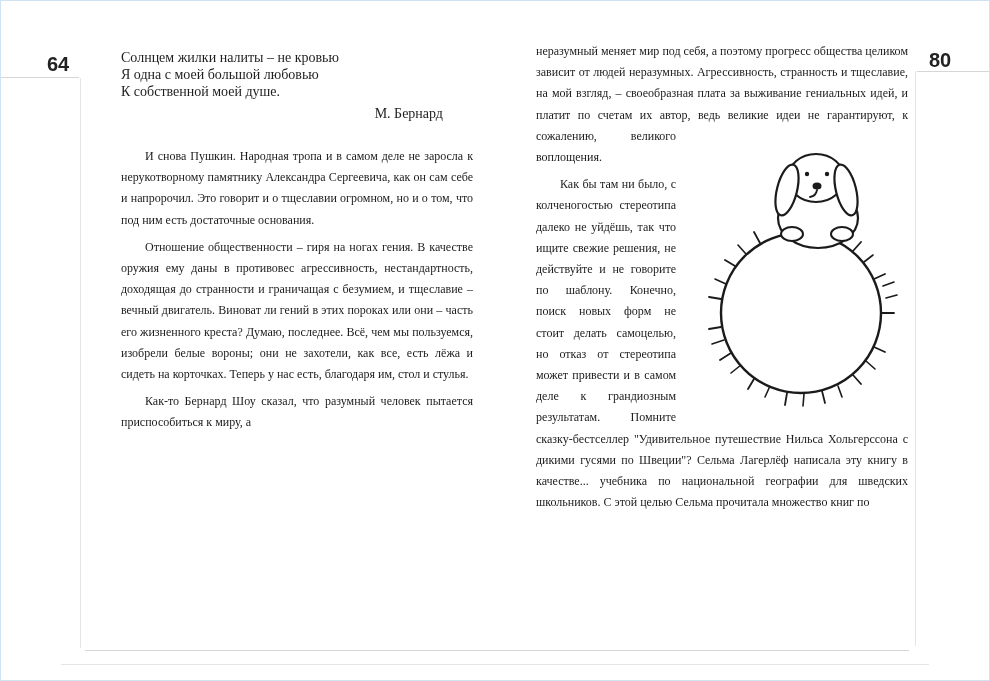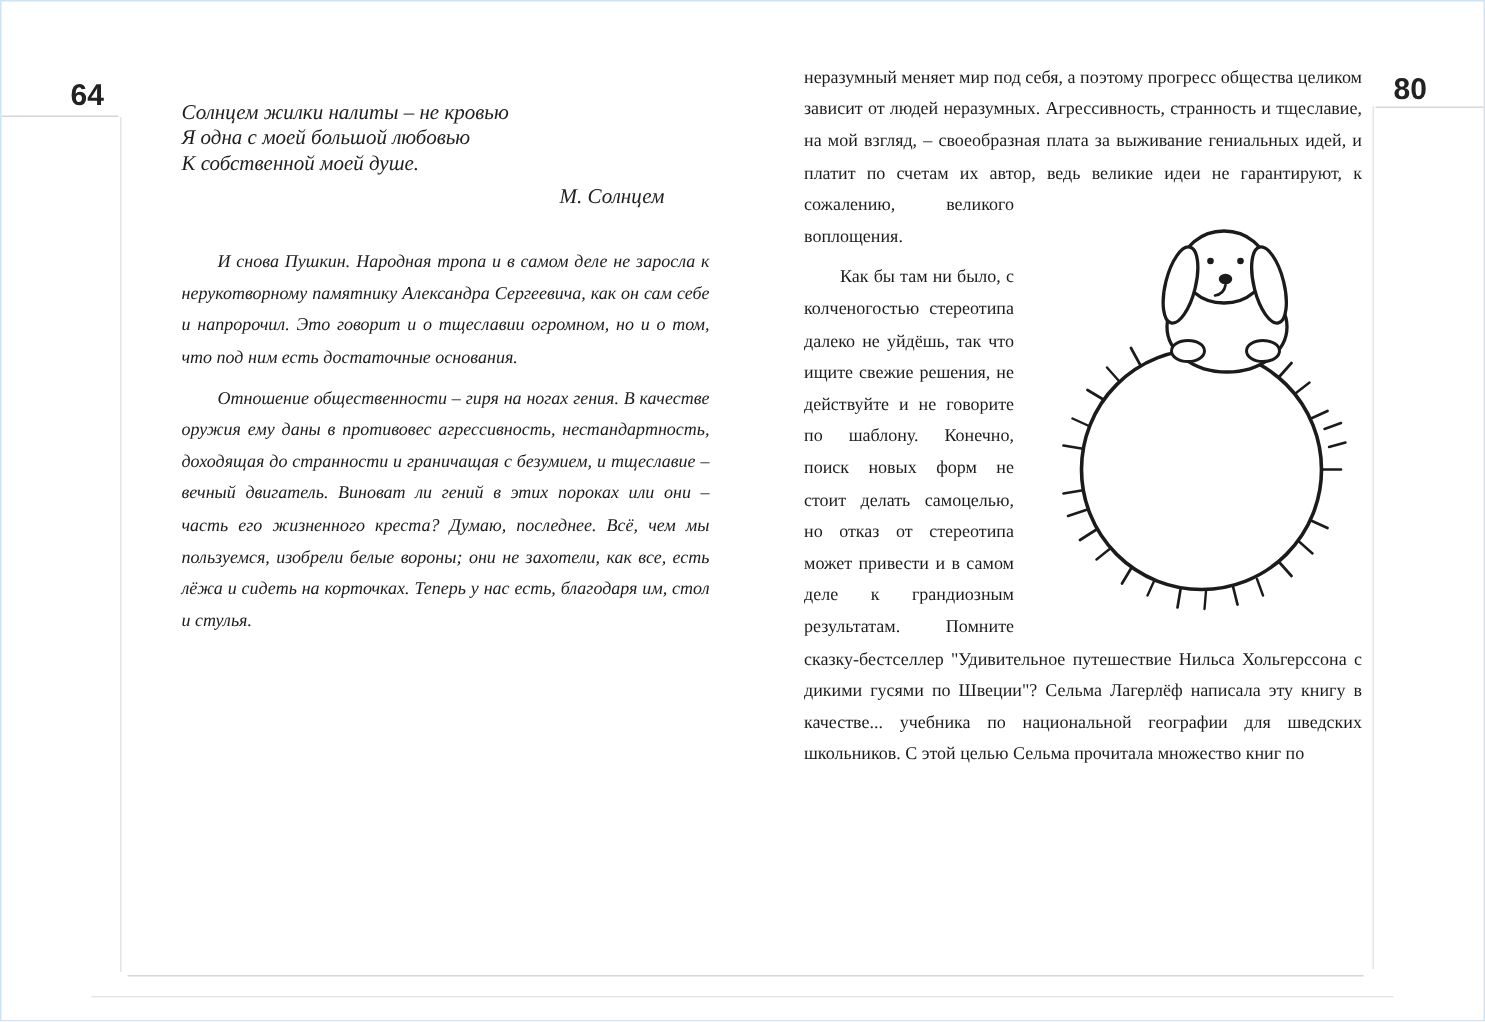--- a/index.html
+++ b/index.html
@@ -22,21 +22,21 @@
     font-weight: bold;
     font-size: 20px;
     color: #222;
   }
   .pn-left  { left: 46px;  top: 52px; }
   .pn-right { left: 928px; top: 48px; }
 
   .scan-line { position: absolute; background: #d6d6d6; }
   .scan-line.light { background: #e5e5e5; }
 
-  .left-column  { position: absolute; left: 120px; top: 66px;  width: 352px; font-style: italic; }
+  .left-column  { position: absolute; left: 120px; top: 48px;  width: 352px; }
   .right-column { position: absolute; left: 535px; top: 40px;  width: 372px; }
 
   .epigraph { font-size: 14px; line-height: 17px; color: #1e1e1e; }
   .epigraph-attribution {
     text-align: right;
     margin-top: 5px;
     width: 322px;
     font-size: 14px;
   }
 
@@ -71,25 +71,26 @@
   <div class="scan-line light" style="left:60px; top:663px; width:868px; height:1px;"></div>
 
   <div class="page-number pn-left">64</div>
   <div class="page-number pn-right">80</div>
 
   <div class="left-column">
     <div class="epigraph">
       <div>Солнцем жилки налиты – не кровью</div>
       <div>Я одна с моей большой любовью</div>
       <div>К собственной моей душе.</div>
-      <div class="epigraph-attribution">М. Солнцем</div>
+      <div class="epigraph-attribution">М. Бернард</div>
     </div>
     <div class="body-text">
       <p class="para">И снова Пушкин. Народная тропа и в самом деле не заросла к нерукотворному памятнику Александра Сергеевича, как он сам себе и напророчил. Это говорит и о тщеславии огромном, но и о том, что под ним есть достаточные основания.</p>
       <p class="para">Отношение общественности – гиря на ногах гения. В качестве оружия ему даны в противовес агрессивность, нестандартность, доходящая до странности и граничащая с безумием, и тщеславие – вечный двигатель. Виноват ли гений в этих пороках или они – часть его жизненного креста? Думаю, последнее. Всё, чем мы пользуемся, изобрели белые вороны; они не захотели, как все, есть лёжа и сидеть на корточках. Теперь у нас есть, благодаря им, стол и стулья.</p>
+      <p class="para">Как-то Бернард Шоу сказал, что разумный человек пытается приспособиться к миру, а</p>
     </div>
   </div>
 
   <div class="right-column body-text">
     <p class="para no-indent"><span>неразумный меняет мир под себя, а поэтому прогресс общества целиком зависит от людей неразумных. Агрессивность, странность и тщеславие, на мой взгляд, – своеобразная плата за выживание гениальных идей, и платит по счетам их автор, ведь великие идеи не </span><span class="illustration-float">
           <svg viewBox="0 0 222 292" xmlns="http://www.w3.org/2000/svg">
 
         <path fill="none" stroke="#1b1b1b" stroke-width="1.8" stroke-linecap="round" d="M196,185 L208,185 M188,219 L199,224 M167,247 L175,256 M136,263 L139,275 M101,265 L99,277 M68,251 L62,261 M45,225 L34,232 M35,199 L23,201 M35,171 L23,169 M49,138 L39,132 M74,115 L68,104 M167,123 L175,114 M188,151 L199,146"></path>
         <path fill="none" stroke="#1b1b1b" stroke-width="1.6" stroke-linecap="round" d="M200,170 L211,167 M180,233 L189,241 M152,258 L156,269 M118,266 L117,278 M84,258 L79,269 M55,237 L45,245 M38,212 L26,216 M40,156 L29,151 M60,126 L52,117 M178,134 L187,127 M197,158 L208,154"></path>
 

